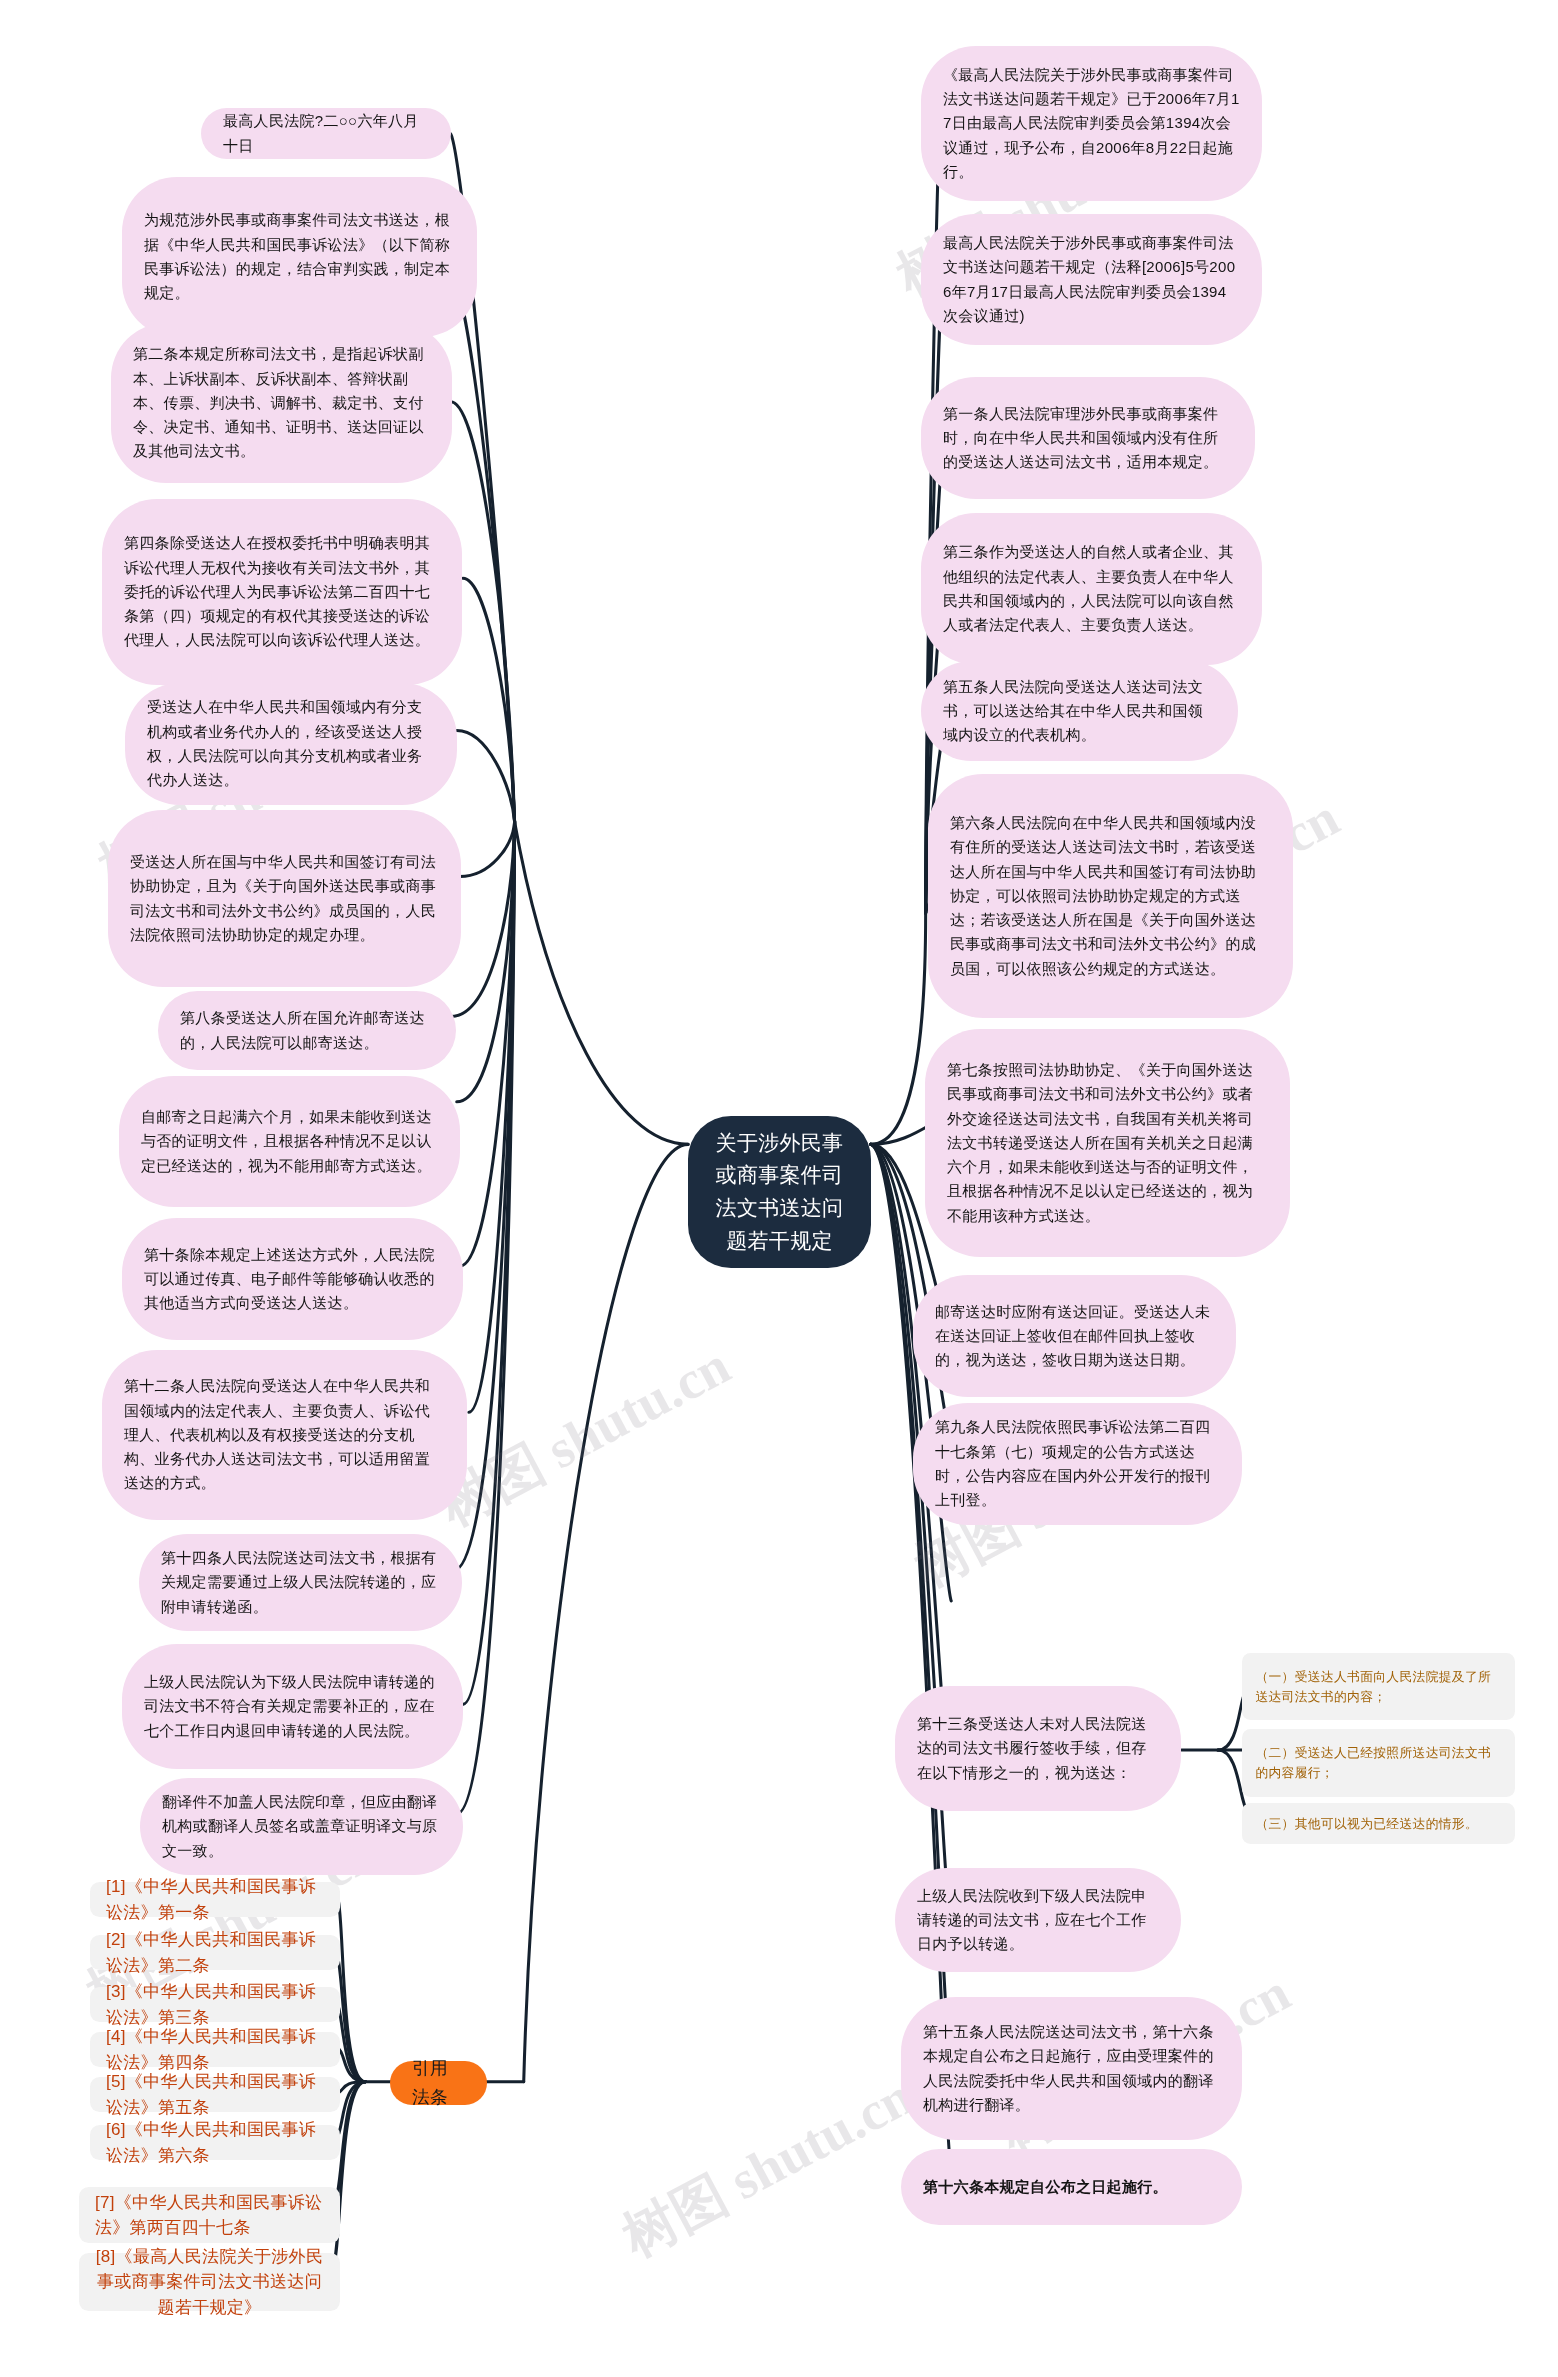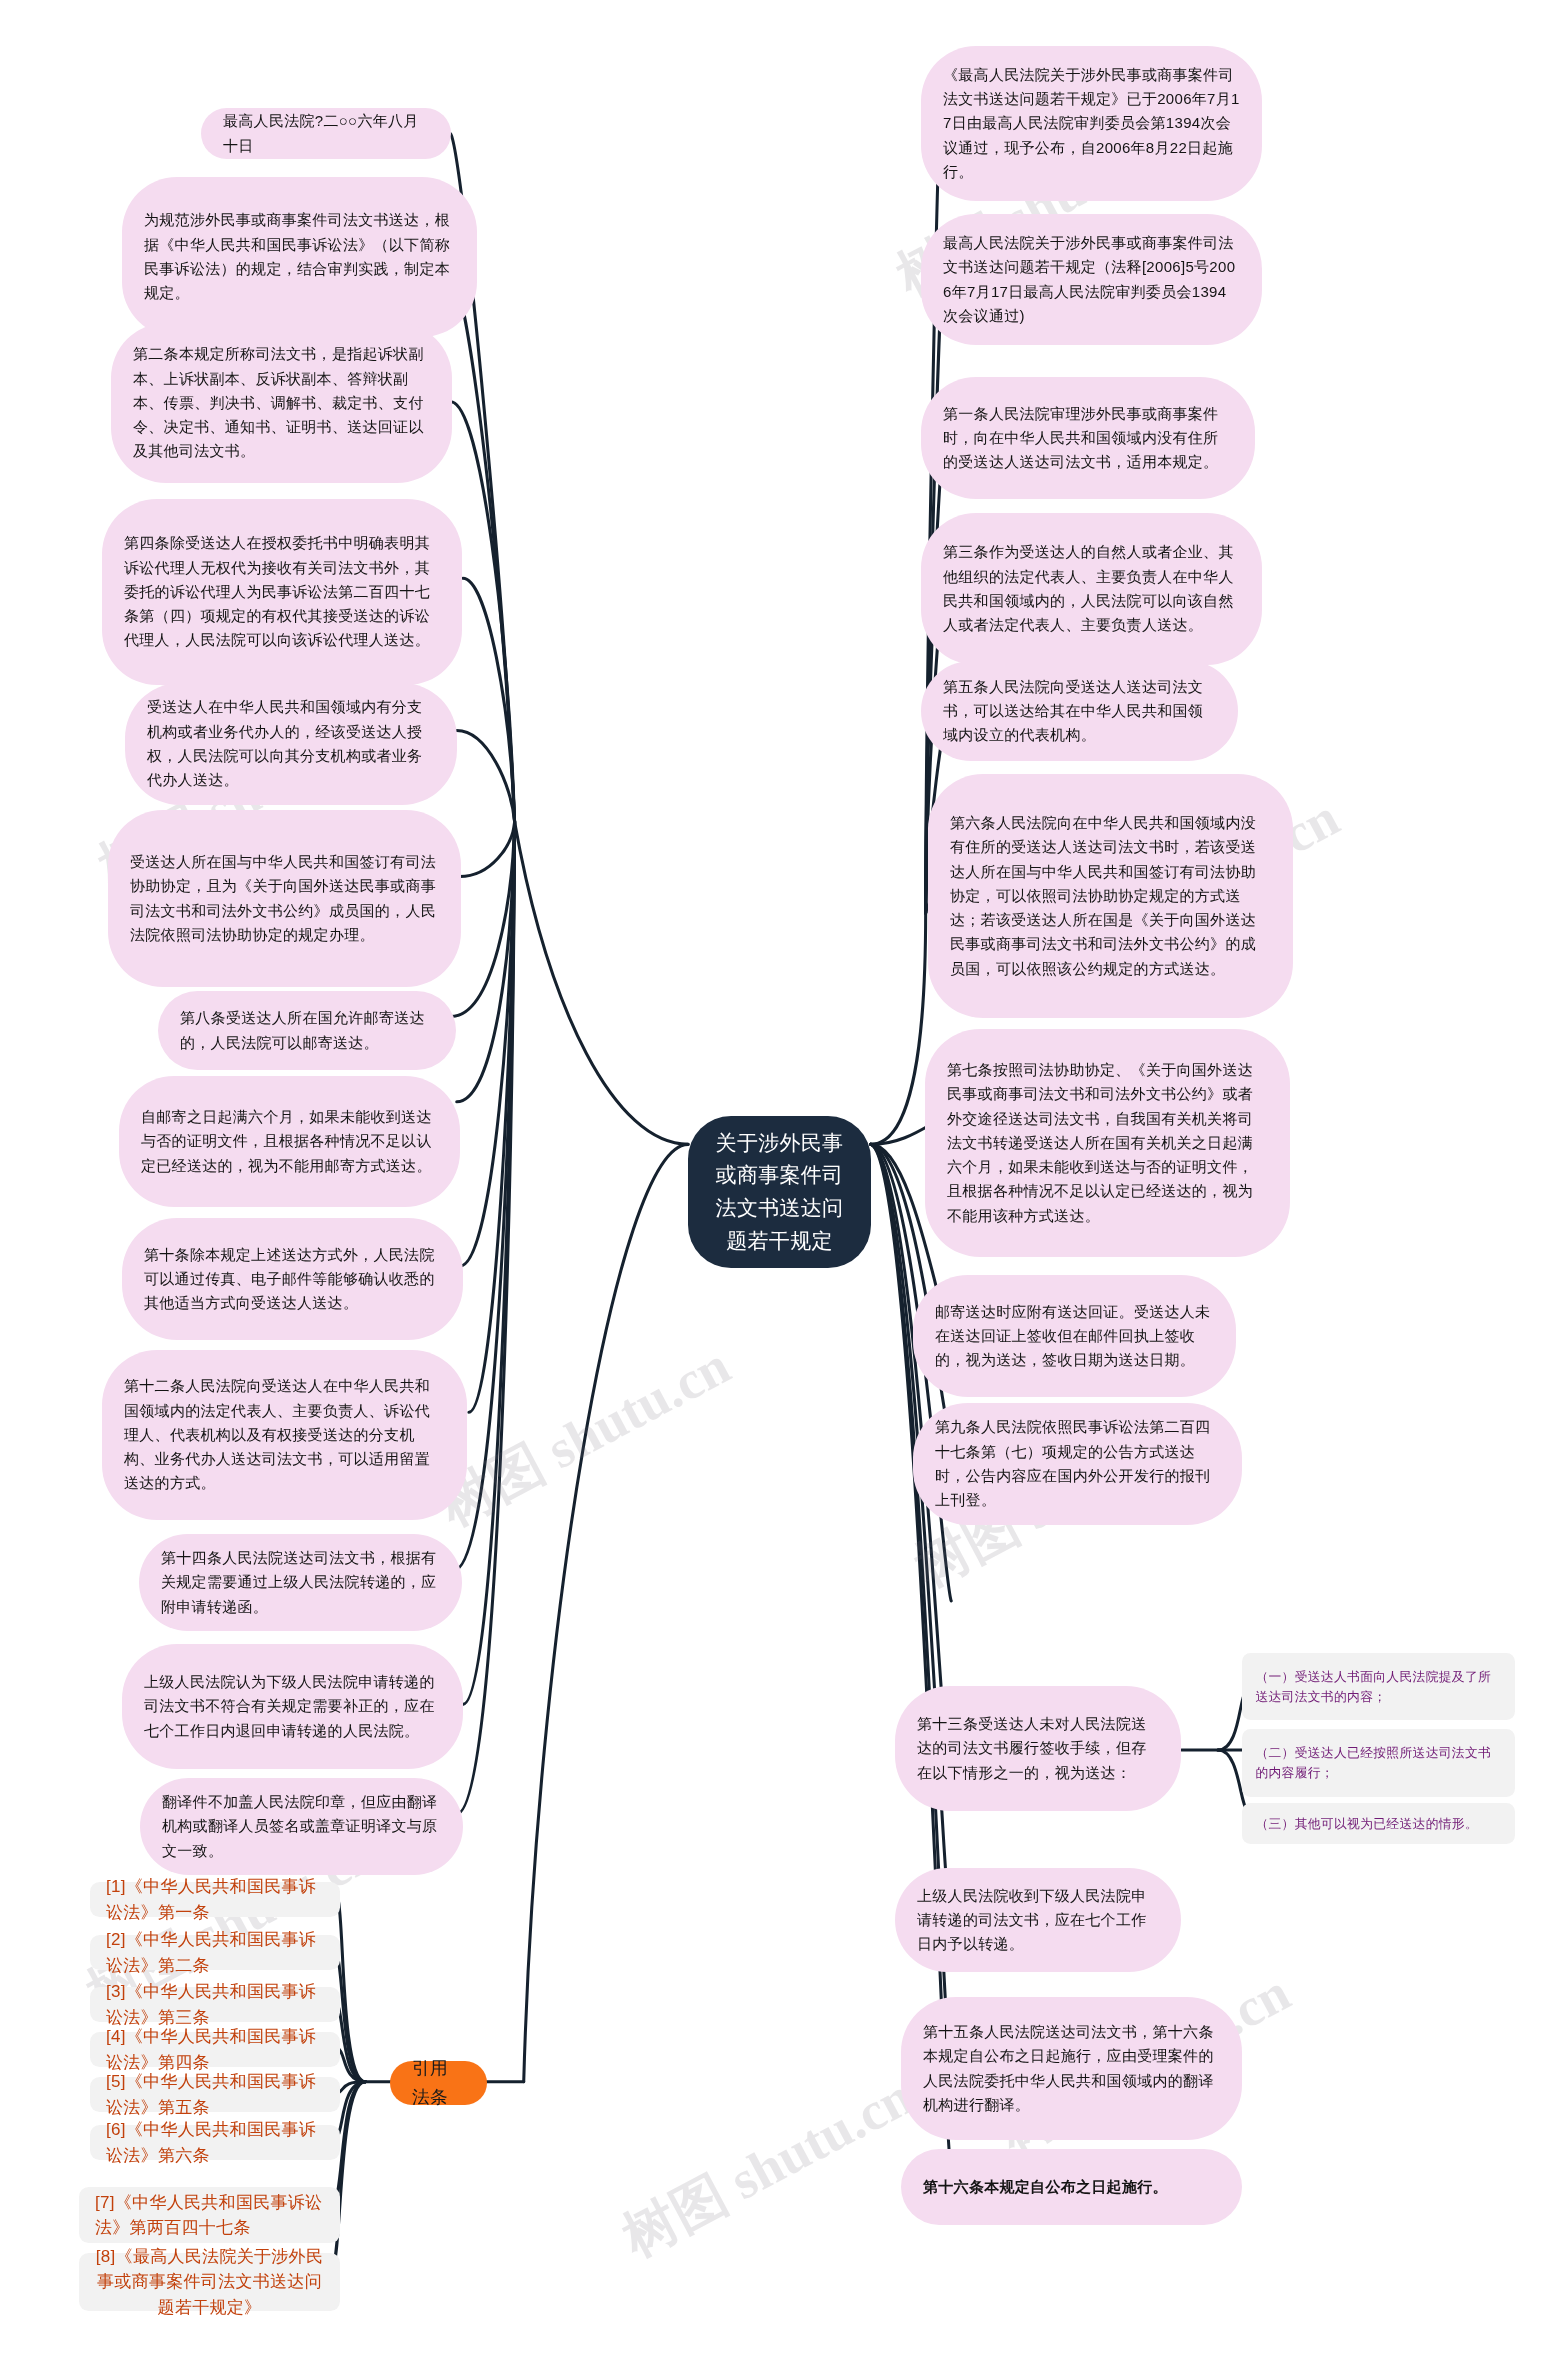--- a/index.html
+++ b/index.html
@@ -63,21 +63,21 @@
     background: #f2f2f2;
     color: #c2410c;
     font-size: 17px;
     border-radius: 9.7px;
     padding: 11px 16px;
     line-height: 1.5;
     z-index: 3;
   }
   .node-sub {
     background: #f2f2f2;
-    color: #701a75;
+    color: #a16207;
     font-size: 12.8px;
     border-radius: 8.5px;
     padding: 9.7px 13.4px;
     line-height: 1.55;
     z-index: 3;
   }
   .wm {
     position: absolute;
     color: rgba(120,110,125,0.17);
     font-size: 54px;

